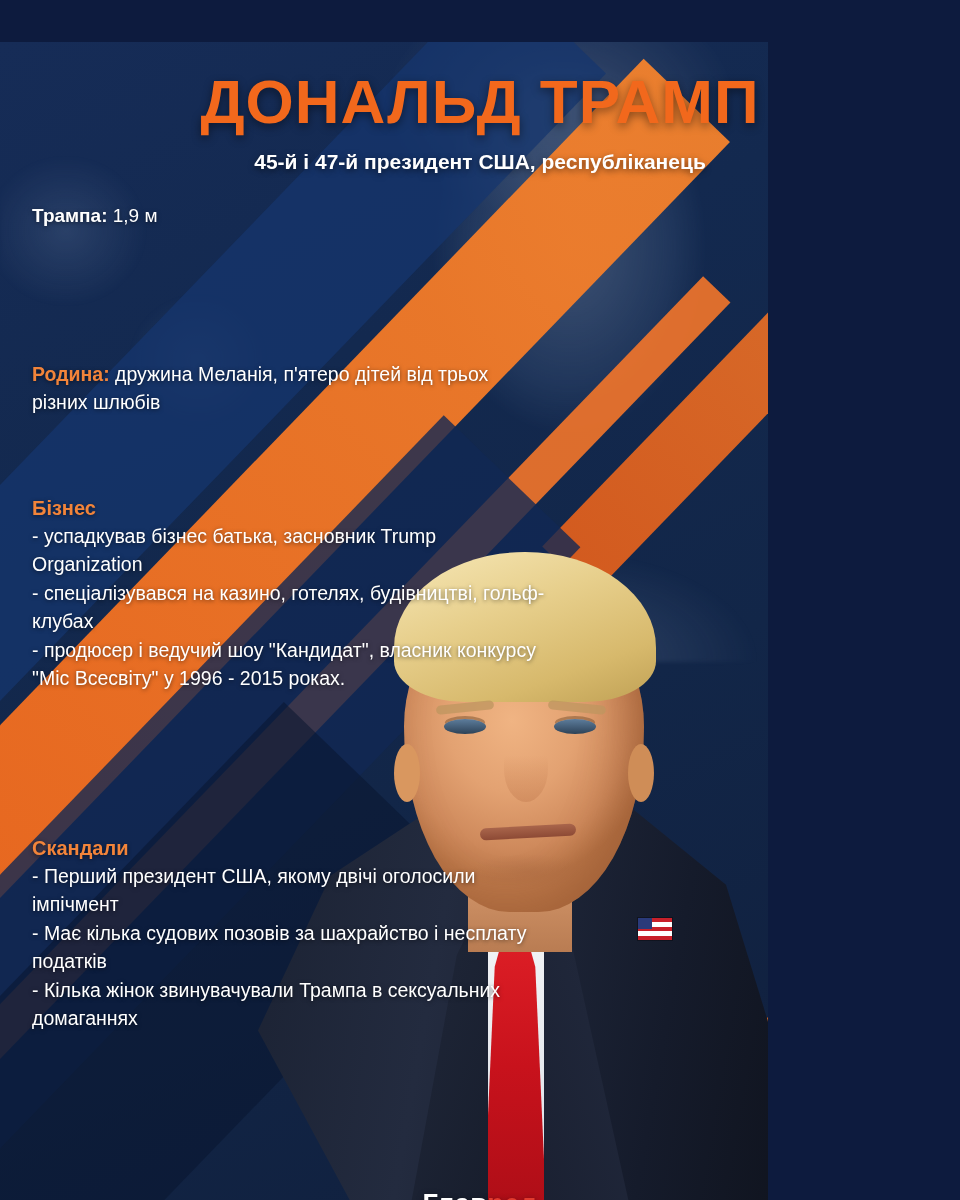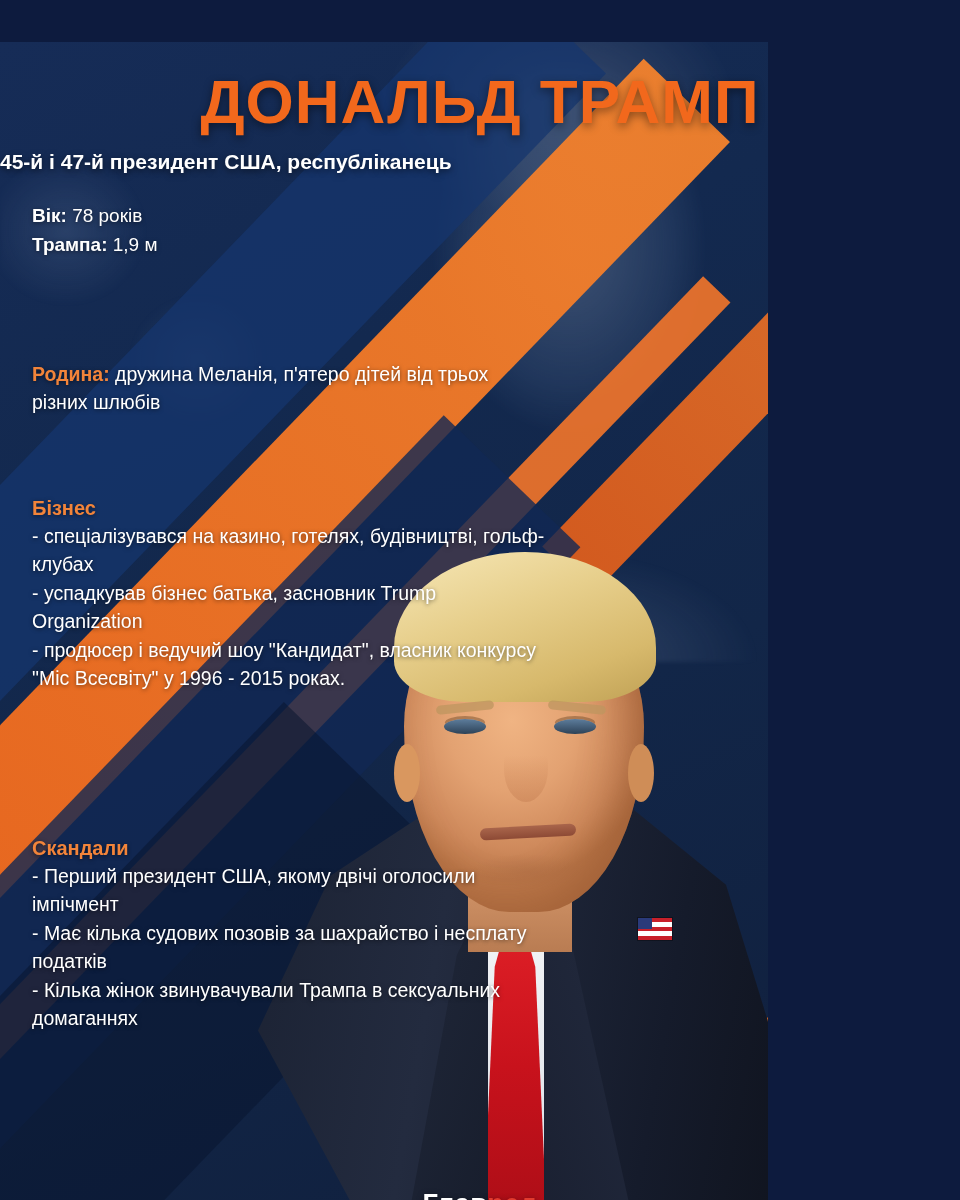--- a/index.html
+++ b/index.html
@@ -225,20 +225,21 @@
     text-align: center;
     font-size: 62px;
     font-weight: 800;
     letter-spacing: 1px;
     color: #f2681c;
     text-shadow: 0 3px 10px rgba(0,0,0,.45);
   }
   .subtitle {
     position: absolute;
     top: 108px; left: 0; width: 960px;
+    text-align: center;
     font-size: 21px;
     font-weight: 700;
     color: #ffffff;
     text-shadow: 0 2px 6px rgba(0,0,0,.55);
   }
 
   .facts {
     position: absolute;
     left: 32px; top: 160px;
     width: 480px;
@@ -328,40 +329,36 @@
     <div class="chin-shadow"></div>
   </div>
 
   <div class="content">
 
     <div class="title">ДОНАЛЬД ТРАМП</div>
     <div class="subtitle">45-й і 47-й президент США, республіканець</div>
 
     <div class="facts">
       <div class="fact">
-        <b>Вік:</b>
-        <span>78 років</span>
-      </div>
-      <div class="fact">
         <b>Трампа:</b>
         <span>1,9 м</span>
       </div>
     </div>
 
     <div class="block" id="family">
       <div class="block-inline">
         <span class="lead">Родина:</span>
         <span>дружина Меланія, п'ятеро дітей від трьох різних шлюбів</span>
       </div>
     </div>
 
     <div class="block" id="business">
       <div class="block-title">Бізнес</div>
+      <div class="block-line">- успадкував бізнес батька, засновник Trump Organization</div>
       <div class="block-line">- спеціалізувався на казино, готелях, будівництві, гольф-клубах</div>
-      <div class="block-line">- успадкував бізнес батька, засновник Trump Organization</div>
       <div class="block-line">- продюсер і ведучий шоу "Кандидат", власник конкурсу "Міс Всесвіту" у 1996 - 2015 роках.</div>
     </div>
 
     <div class="block" id="scandals">
       <div class="block-title">Скандали</div>
       <div class="block-line">- Перший президент США, якому двічі оголосили імпічмент</div>
       <div class="block-line">- Має кілька судових позовів за шахрайство і несплату податків</div>
       <div class="block-line">- Кілька жінок звинувачували Трампа в сексуальних домаганнях</div>
     </div>
 

